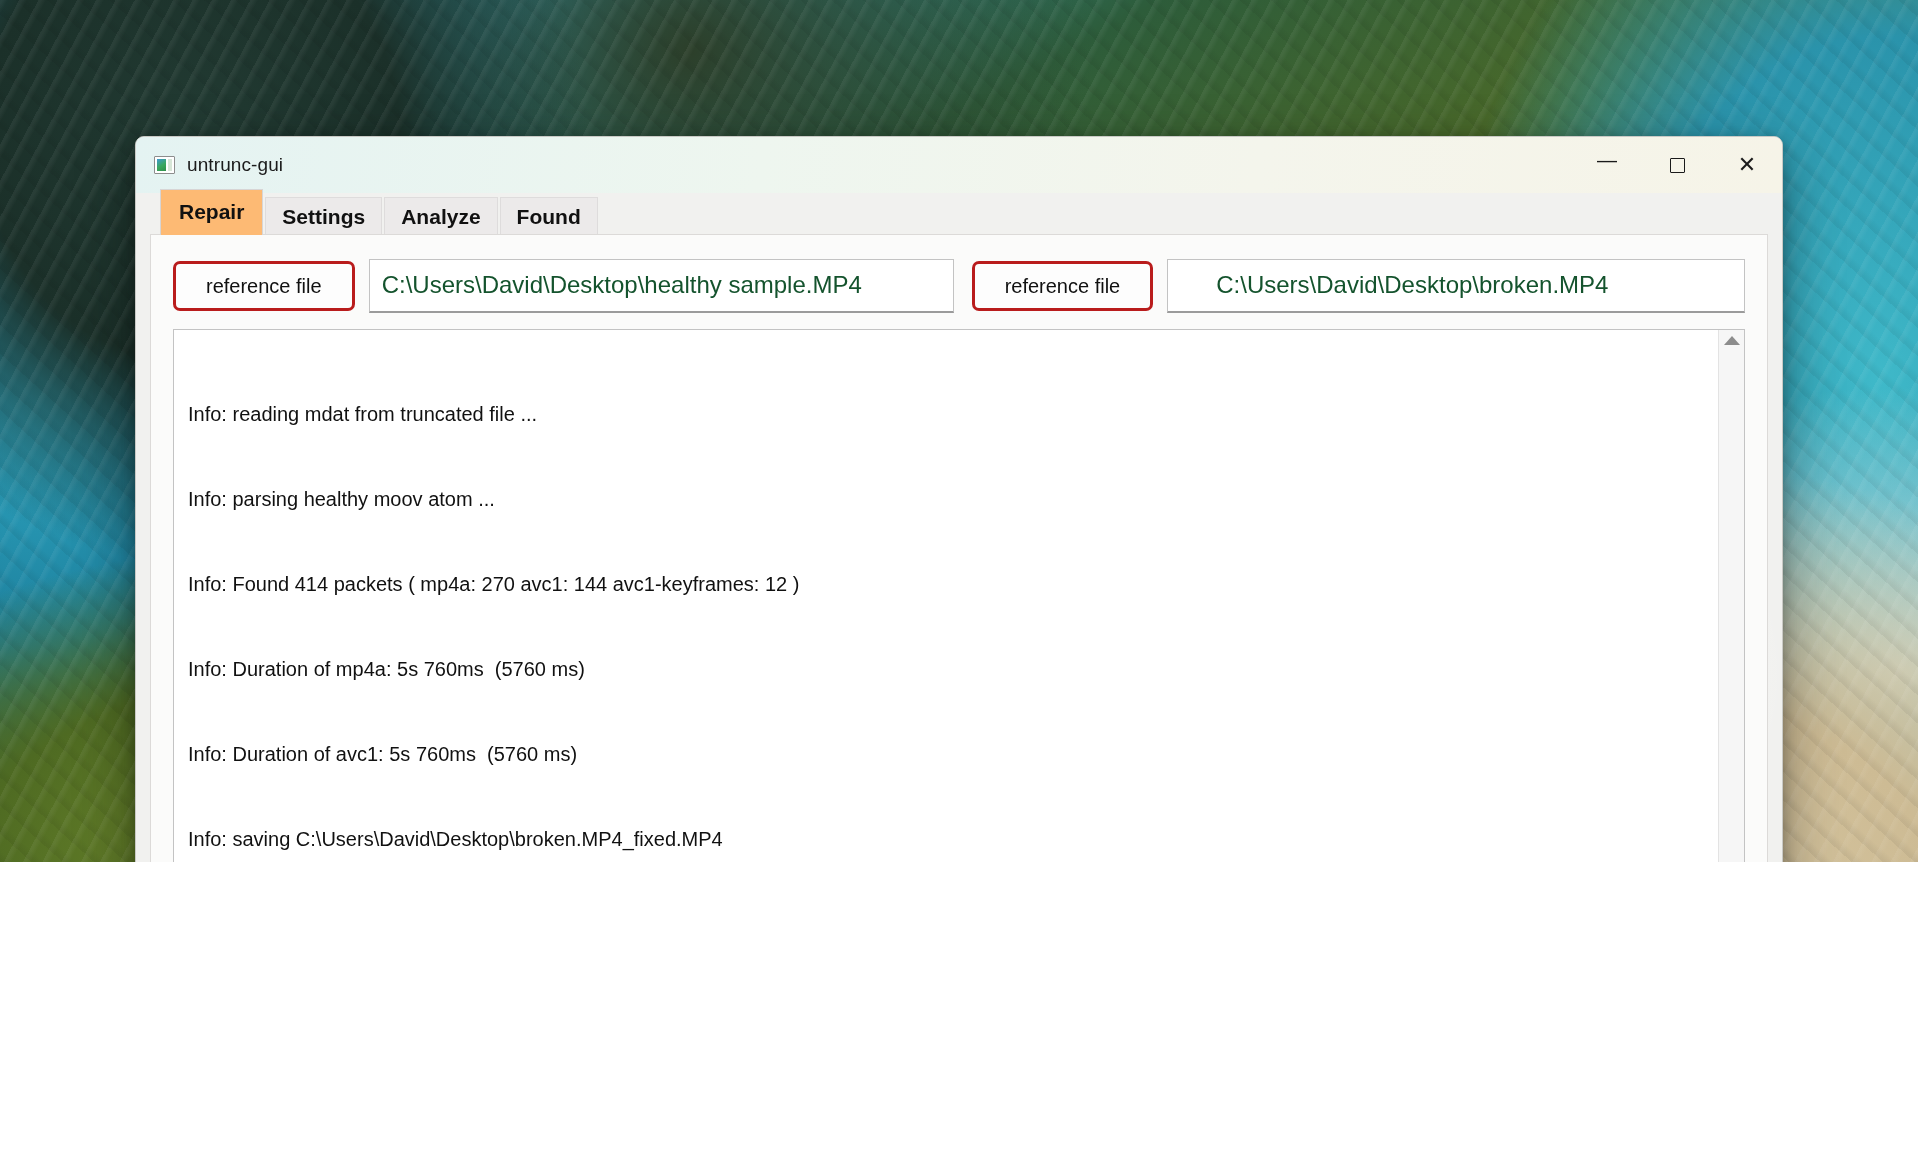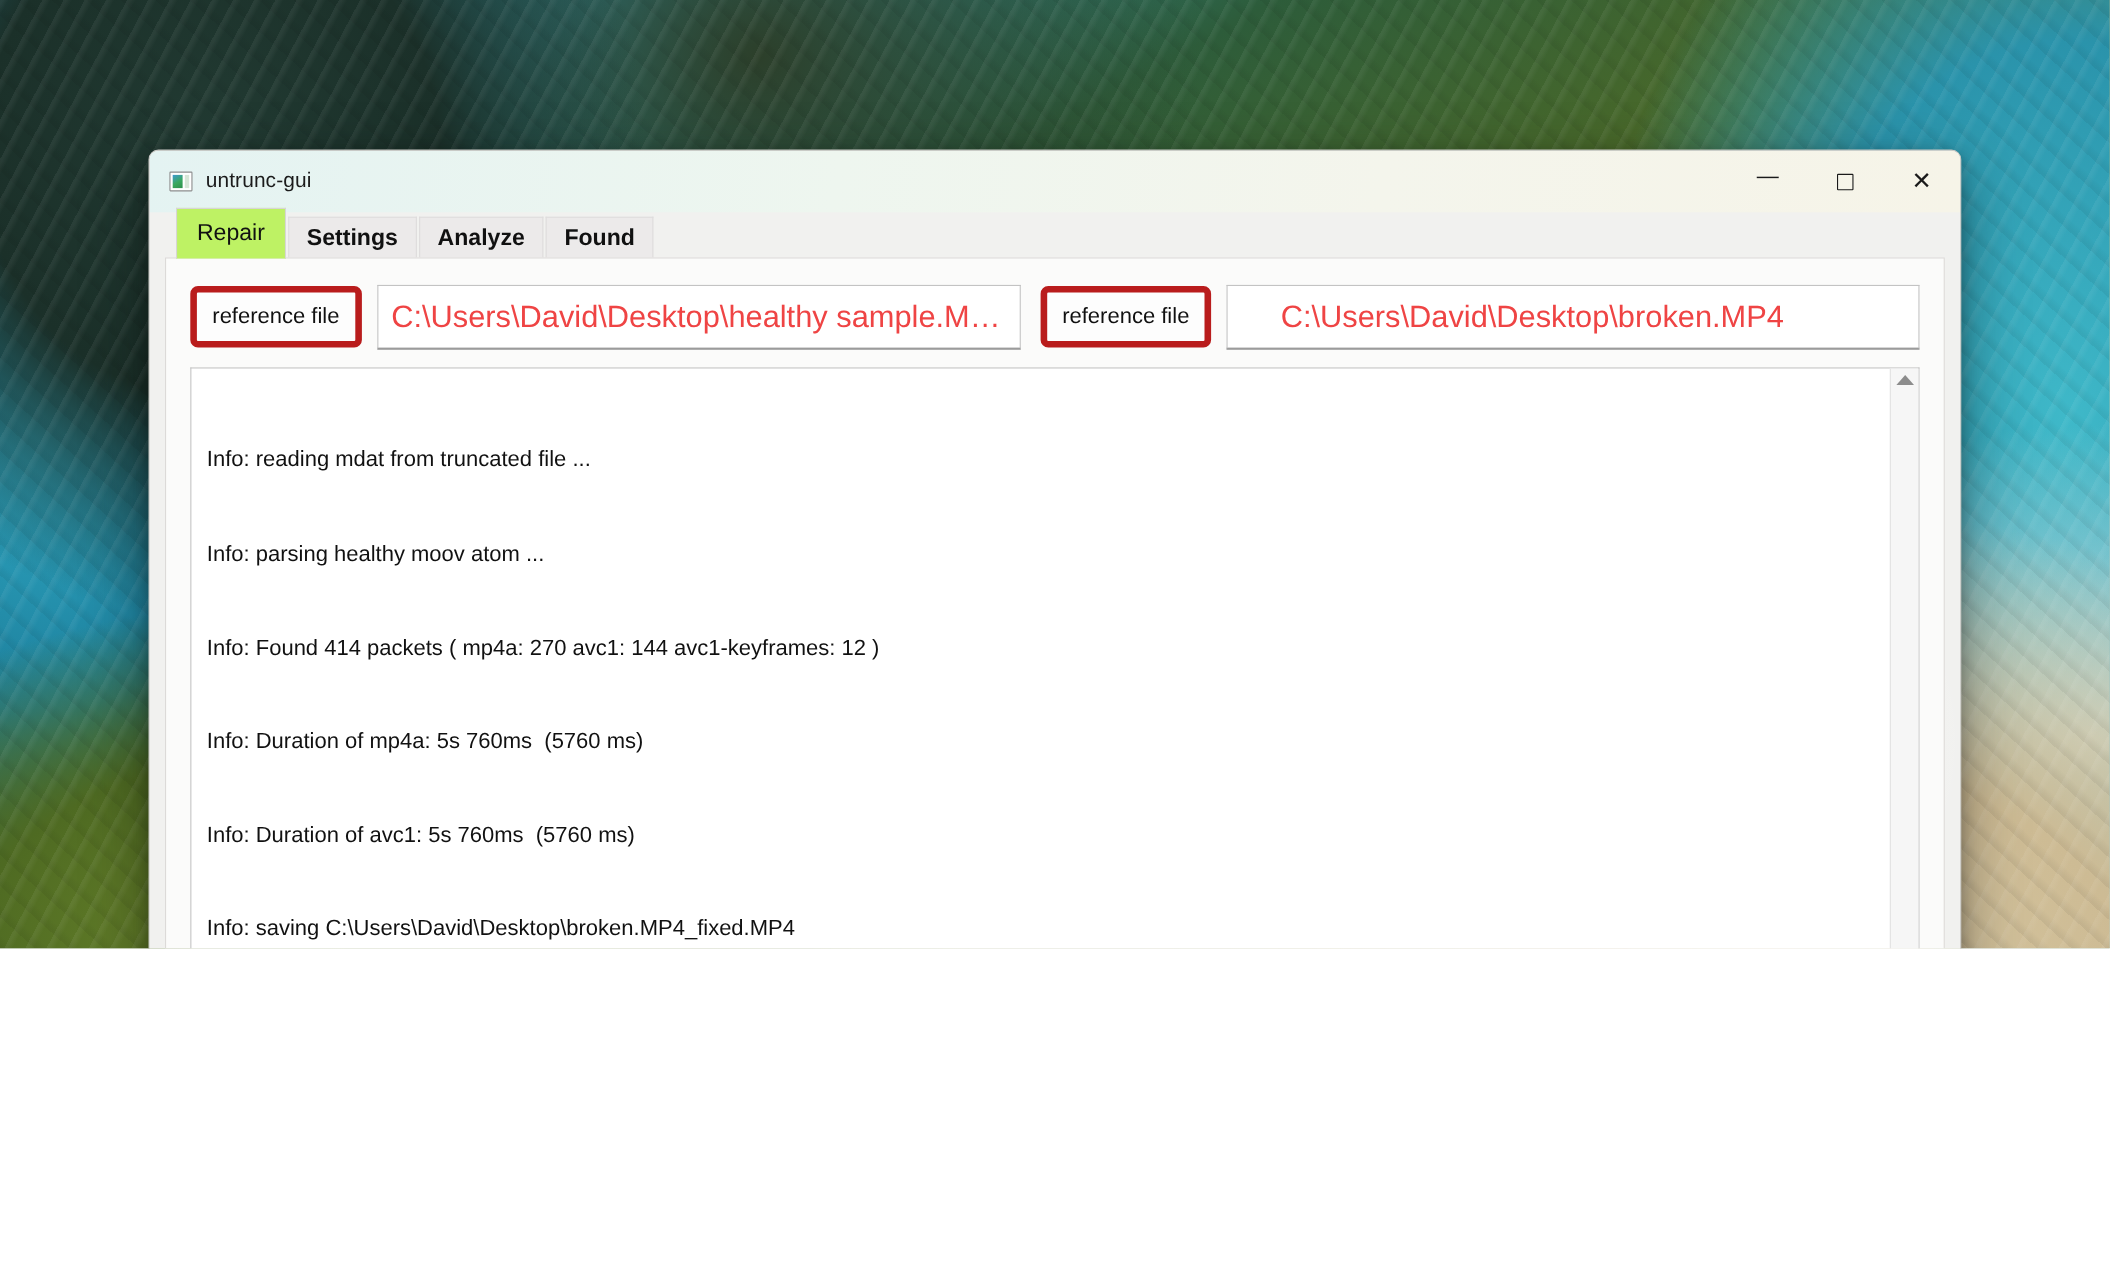--- a/index.html
+++ b/index.html
@@ -156,26 +156,26 @@
     background: #eceaea;
     border: 1px solid #dedcdc;
     border-bottom: none;
     position: relative;
     top: 2px;
     cursor: default;
     line-height: 1.25;
     font-weight: bold;
   }
   .tab.active {
-    background: #bef264;
+    background: #fdba74;
     border-color: #d7d5d5;
     padding: 9px 18px 10px 18px;
     top: 0;
     z-index: 3;
-    font-weight: 400;
+    font-weight: 700;
   }
 
   
   #panel {
     flex: 1;
     background: #fbfbfa;
     border: 1px solid #dcdad8;
     margin-top: -1px;
     padding: 24px 22px 18px 22px;
     display: flex;
@@ -191,30 +191,30 @@
     gap: 0;
     margin-bottom: 16px;
   }
   .file-group { display: flex; align-items: center; }
   .file-group.left { flex: 0 0 auto; }
   .file-group.right { flex: 1; }
   .pick-btn {
     font-size: 20px;
     color: #101010;
     background: #fdfdfd;
-    border: 6px solid #b91c1c;
+    border: 3px solid #b91c1c;
     border-radius: 7px;
-    padding: 10px 14px;
+    padding: 10px 30px;
     cursor: default;
     white-space: nowrap;
     line-height: 1.2;
   }
   .path-field {
-    font-size: 28px;
-    color: #ef4444;
+    font-size: 24px;
+    color: #14532d;
     background: #ffffff;
     border: 1px solid #c3c3c3;
     border-bottom: 2px solid #9b9b9b;
     padding: 11px 12px;
     margin-left: 14px;
     line-height: 1.2;
     white-space: nowrap;
     overflow: hidden;
     text-overflow: ellipsis;
   }

